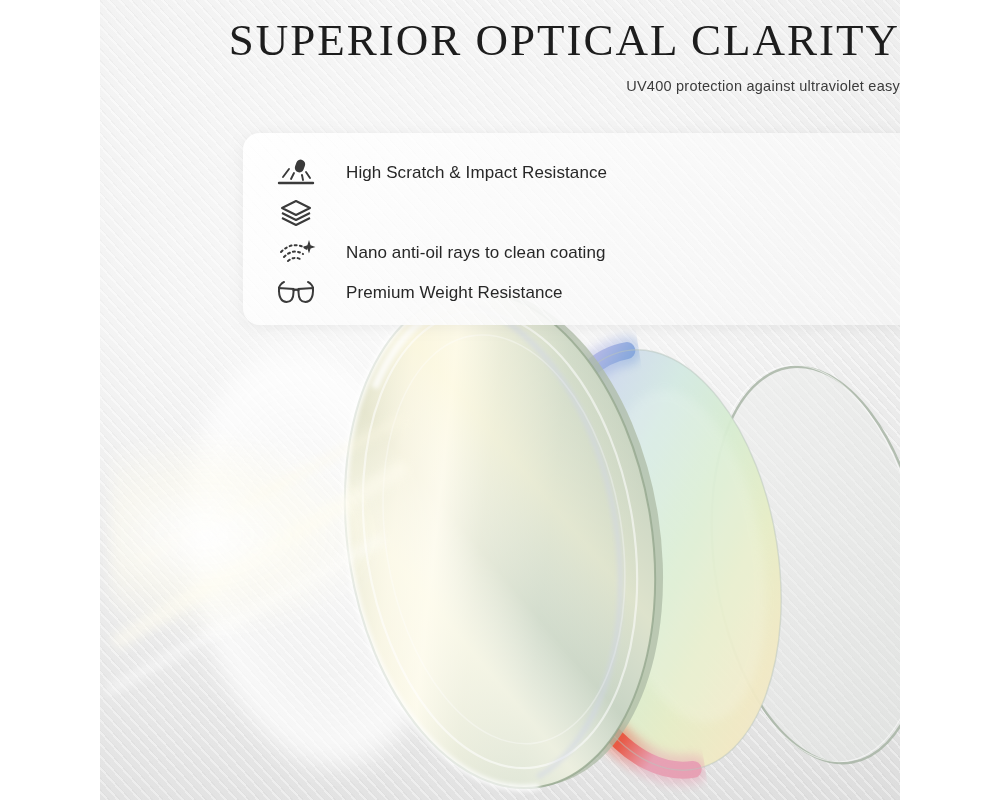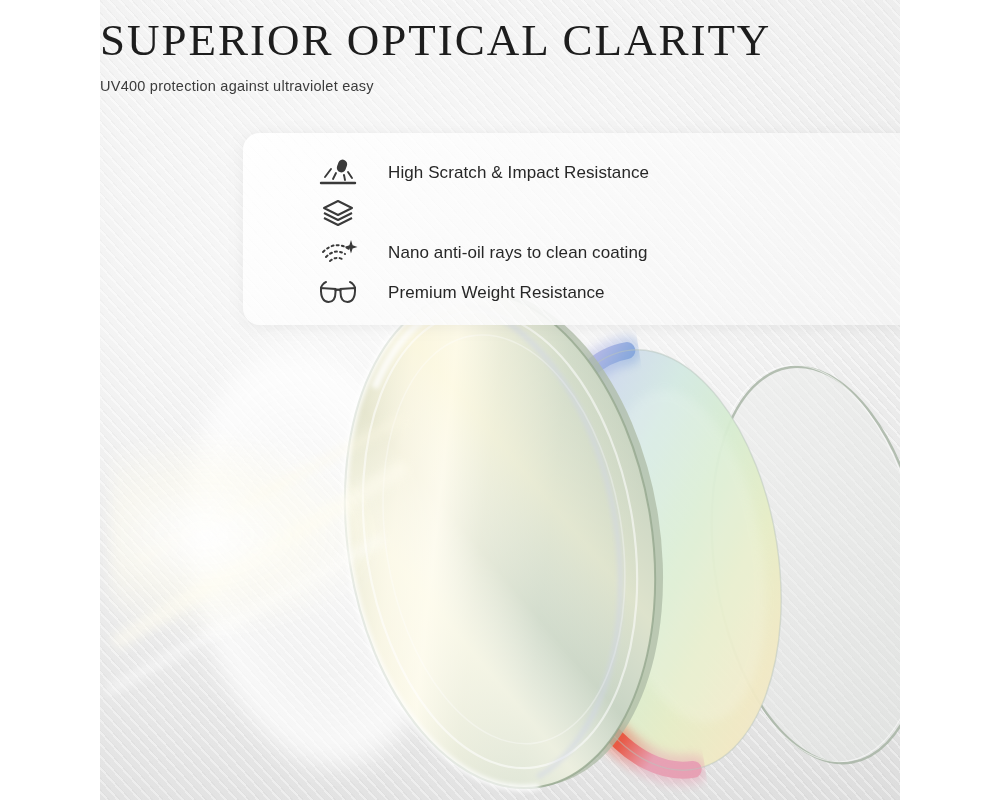--- a/index.html
+++ b/index.html
@@ -45,21 +45,21 @@
   #vign {
     position: absolute;
     inset: 0;
     background: radial-gradient(120% 85% at 42% 38%, rgba(255,255,255,.75) 0%, rgba(255,255,255,.18) 48%, rgba(190,190,190,.16) 100%);
   }
 
   
   #header {
     position: absolute;
     left: 0; right: 0; top: 16px;
-    text-align: left;
+    text-align: right;
     z-index: 12;
   }
   #title {
     font-family: "Liberation Serif", "DejaVu Serif", serif;
     font-size: 45px;
     letter-spacing: 2.0px;
     color: #1d1d1d;
     font-weight: 400;
     line-height: 1.08;
     white-space: nowrap;
@@ -96,21 +96,21 @@
   }
   .feature-list {
     position: relative;
     padding: 20px 0 0 0;
     z-index: 2;
   }
   .feature-row {
     display: flex;
     align-items: center;
     height: 40px;
-    padding-left: 72px;
+    padding-left: 30px;
   }
   .feature-icon {
     width: 46px;
     height: 34px;
     flex: 0 0 46px;
     display: flex;
     align-items: center;
     justify-content: center;
   }
   .feature-icon svg { display:block; }

